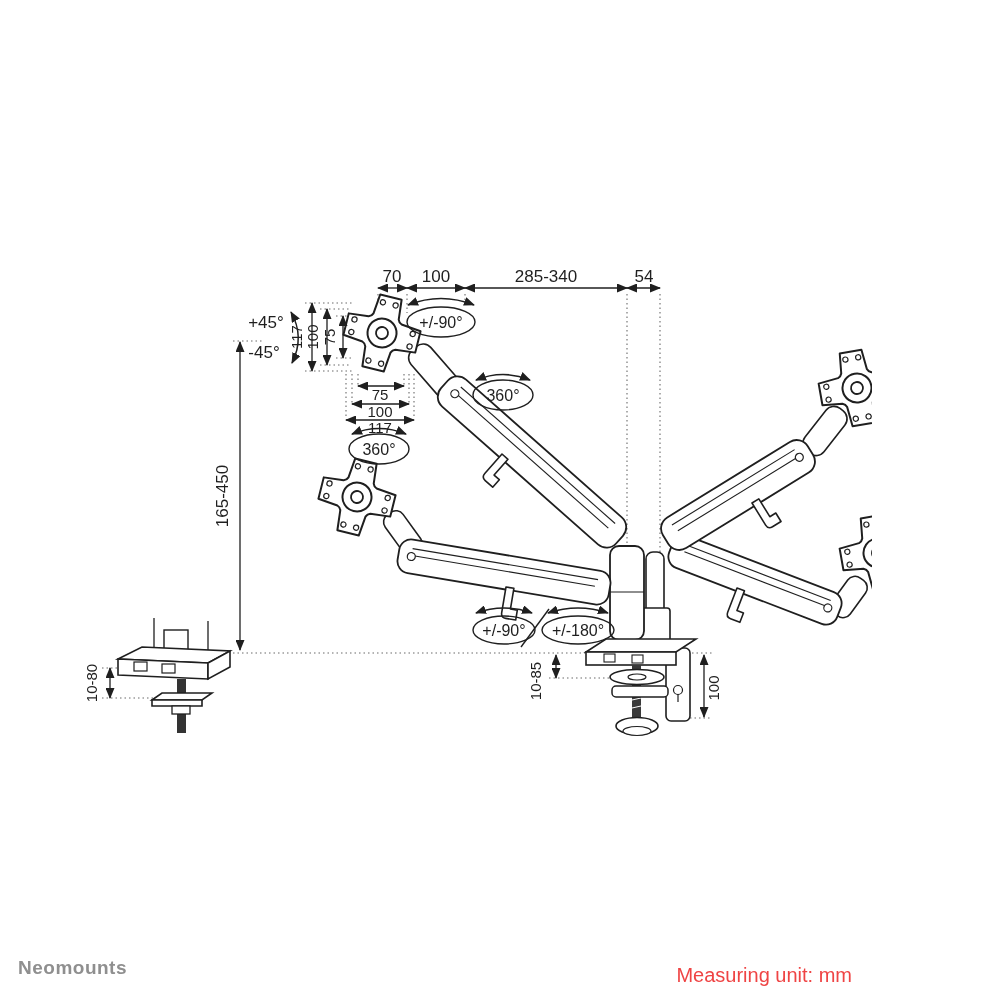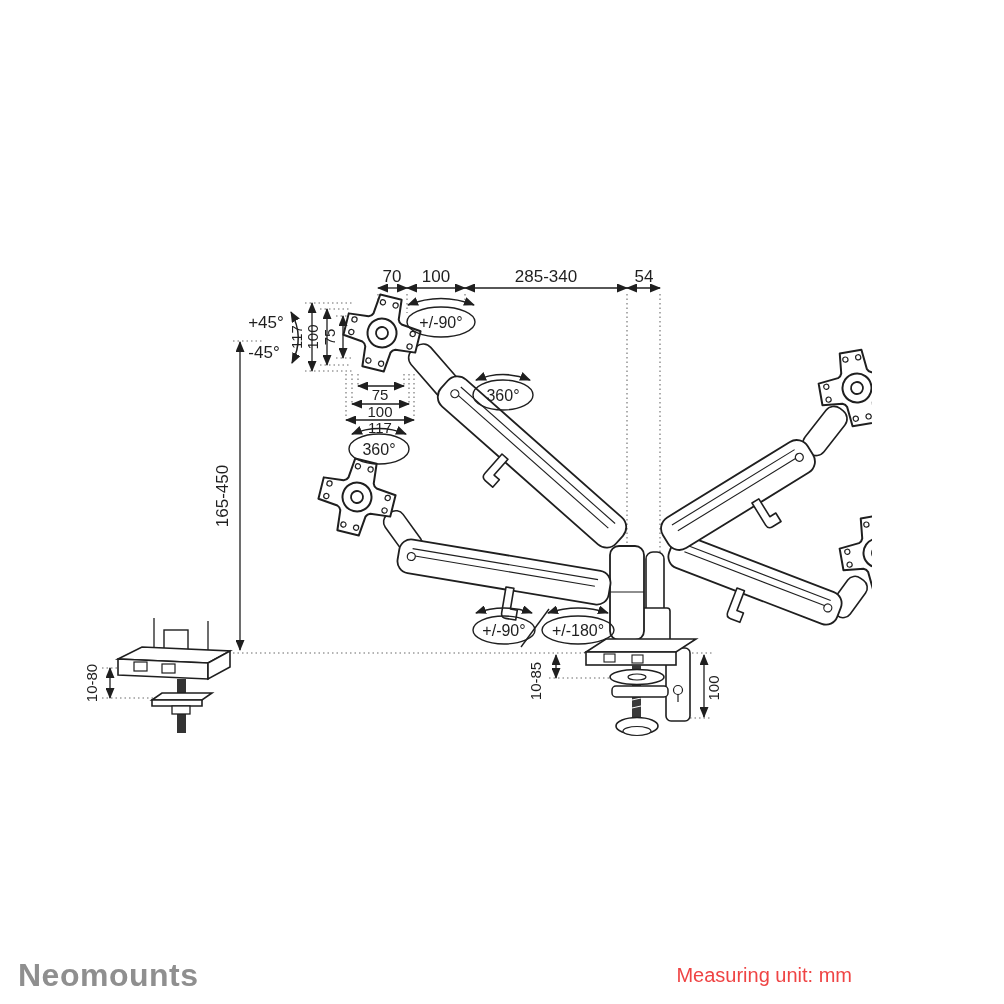--- a/index.html
+++ b/index.html
@@ -4,21 +4,21 @@
 <style>
   html,body{margin:0;padding:0;background:#fff;}
   .canvas{position:relative;width:872px;height:1004px;background:#ffffff;overflow:hidden;
           font-family:"Liberation Sans",sans-serif;}
   svg{position:absolute;left:0;top:0;}
   text{font-family:"Liberation Sans",sans-serif;fill:#1f1f1f;}
   .dimtxt{font-size:17px;}
   .dimtxt-sm{font-size:15px;}
   .angtxt{font-size:16px;}
   .angtxt-lg{font-size:17px;}
-  .footer-brand{position:absolute;left:18px;top:957px;font-size:32px;font-weight:600;
+  .footer-brand{position:absolute;left:18px;top:957px;font-size:19px;font-weight:600;
                 color:#8f8f8f;letter-spacing:0.5px;}
   .footer-unit{position:absolute;right:20px;top:964px;font-size:20px;color:#ef4444;}
 </style>
 </head>
 <body>
 
 <div class="canvas">
 
 <svg width="1004" height="1004" viewBox="0 0 1004 1004">
   <defs>

